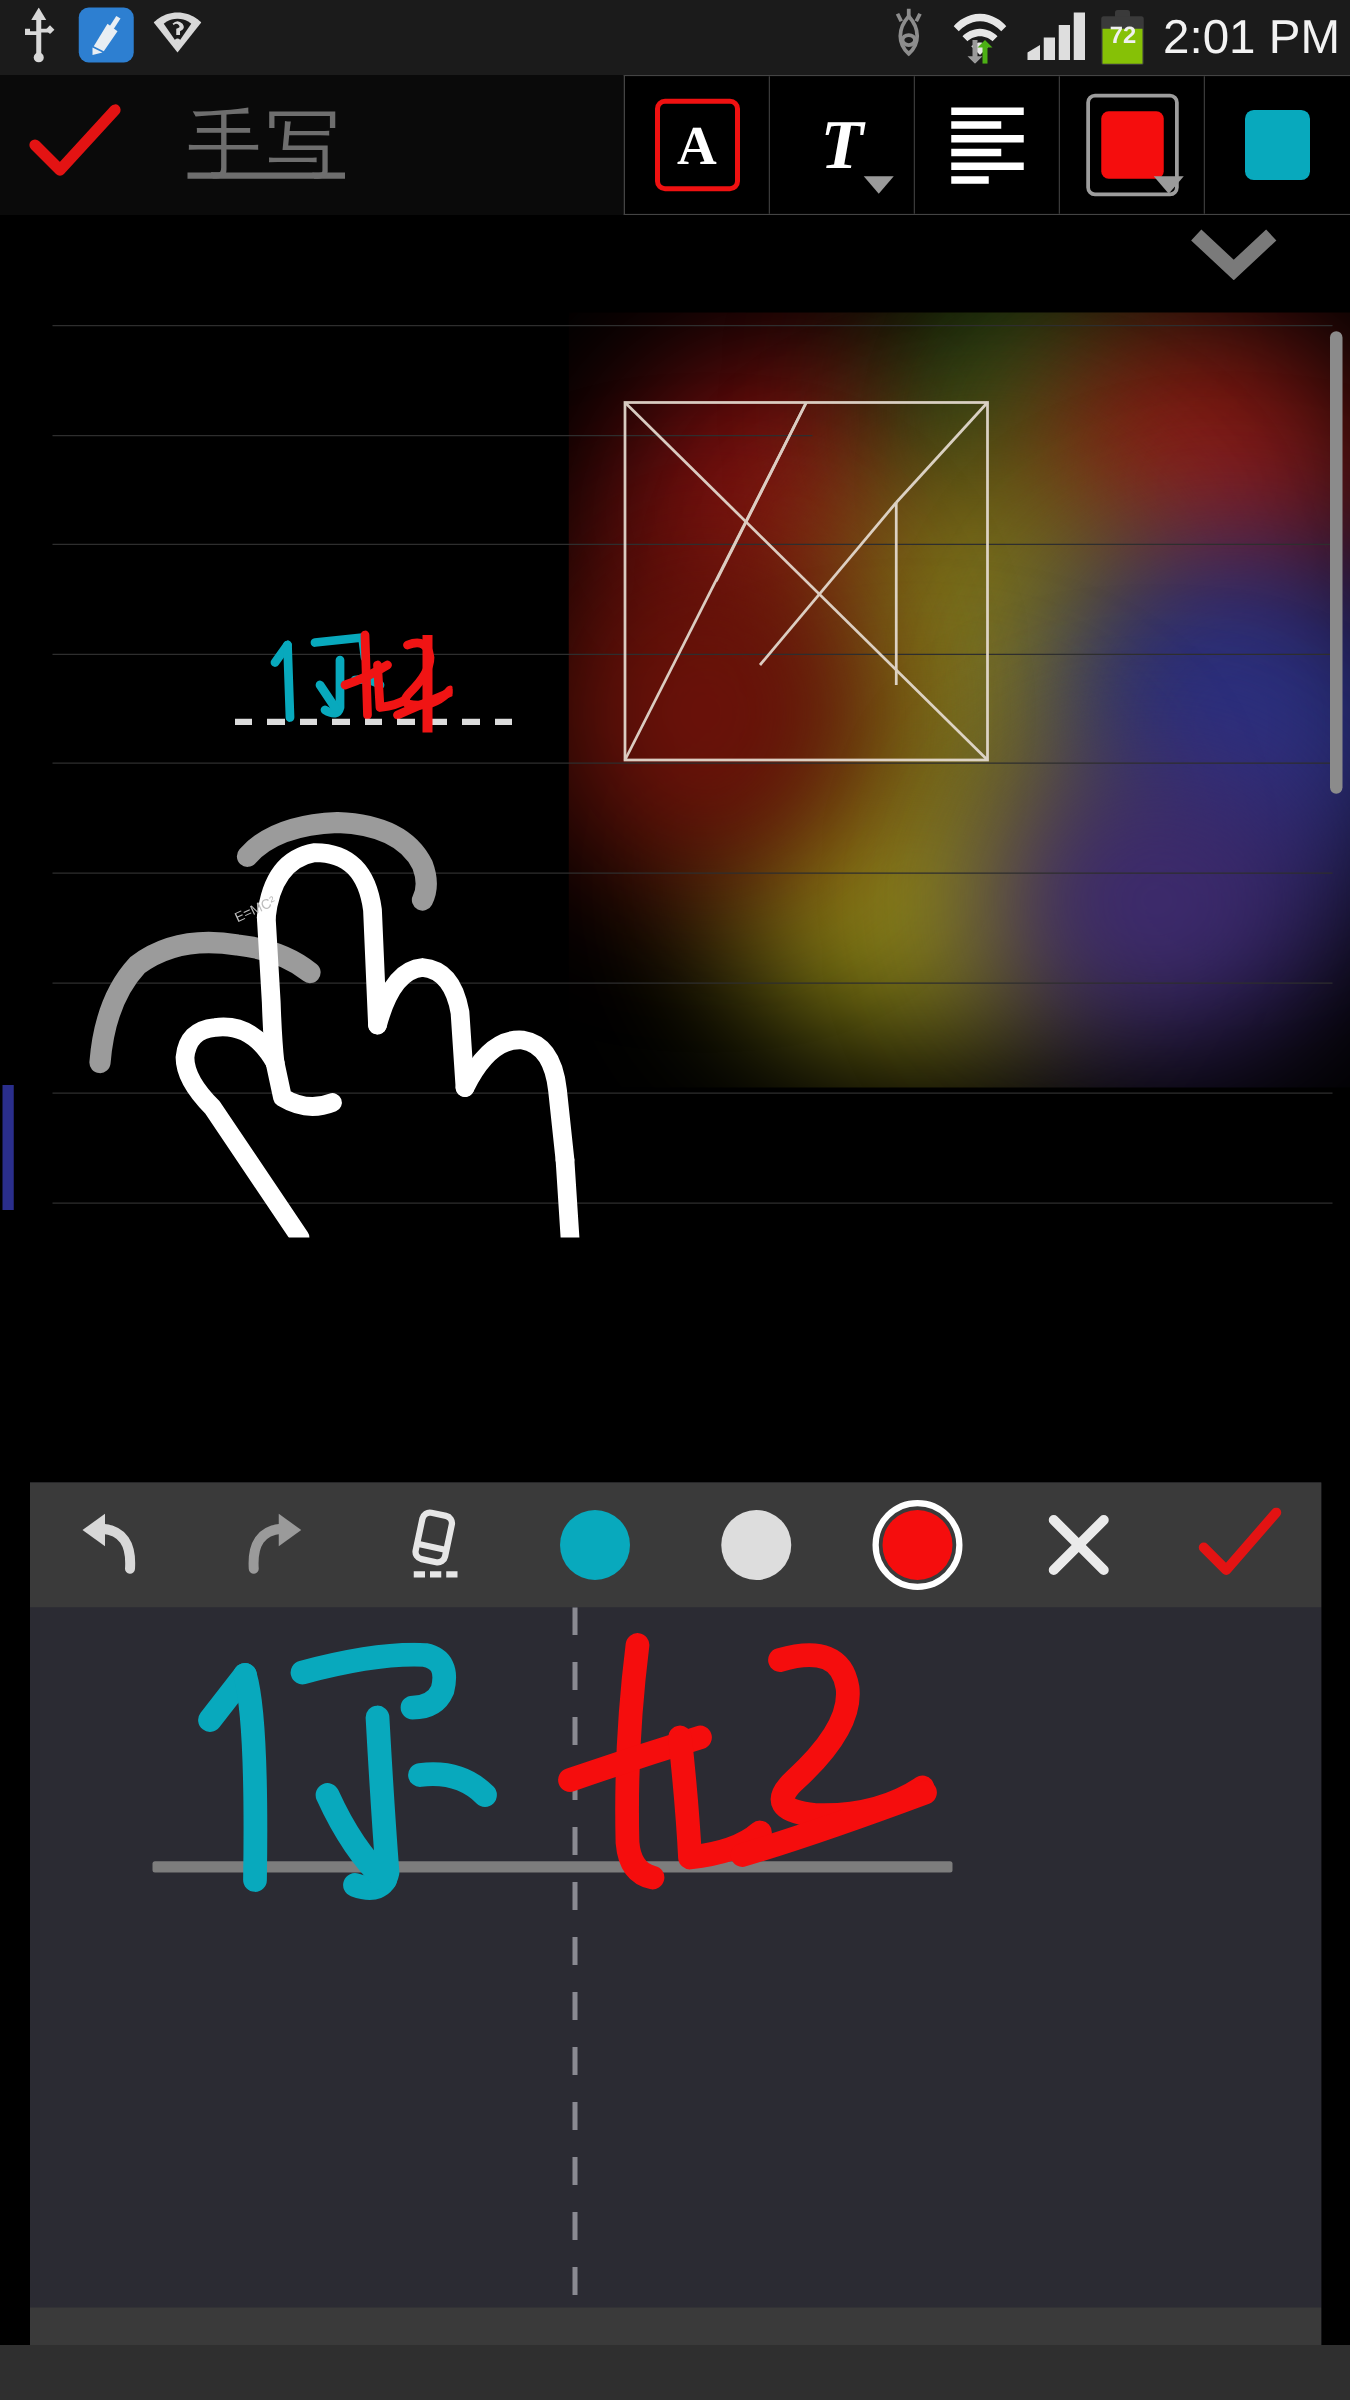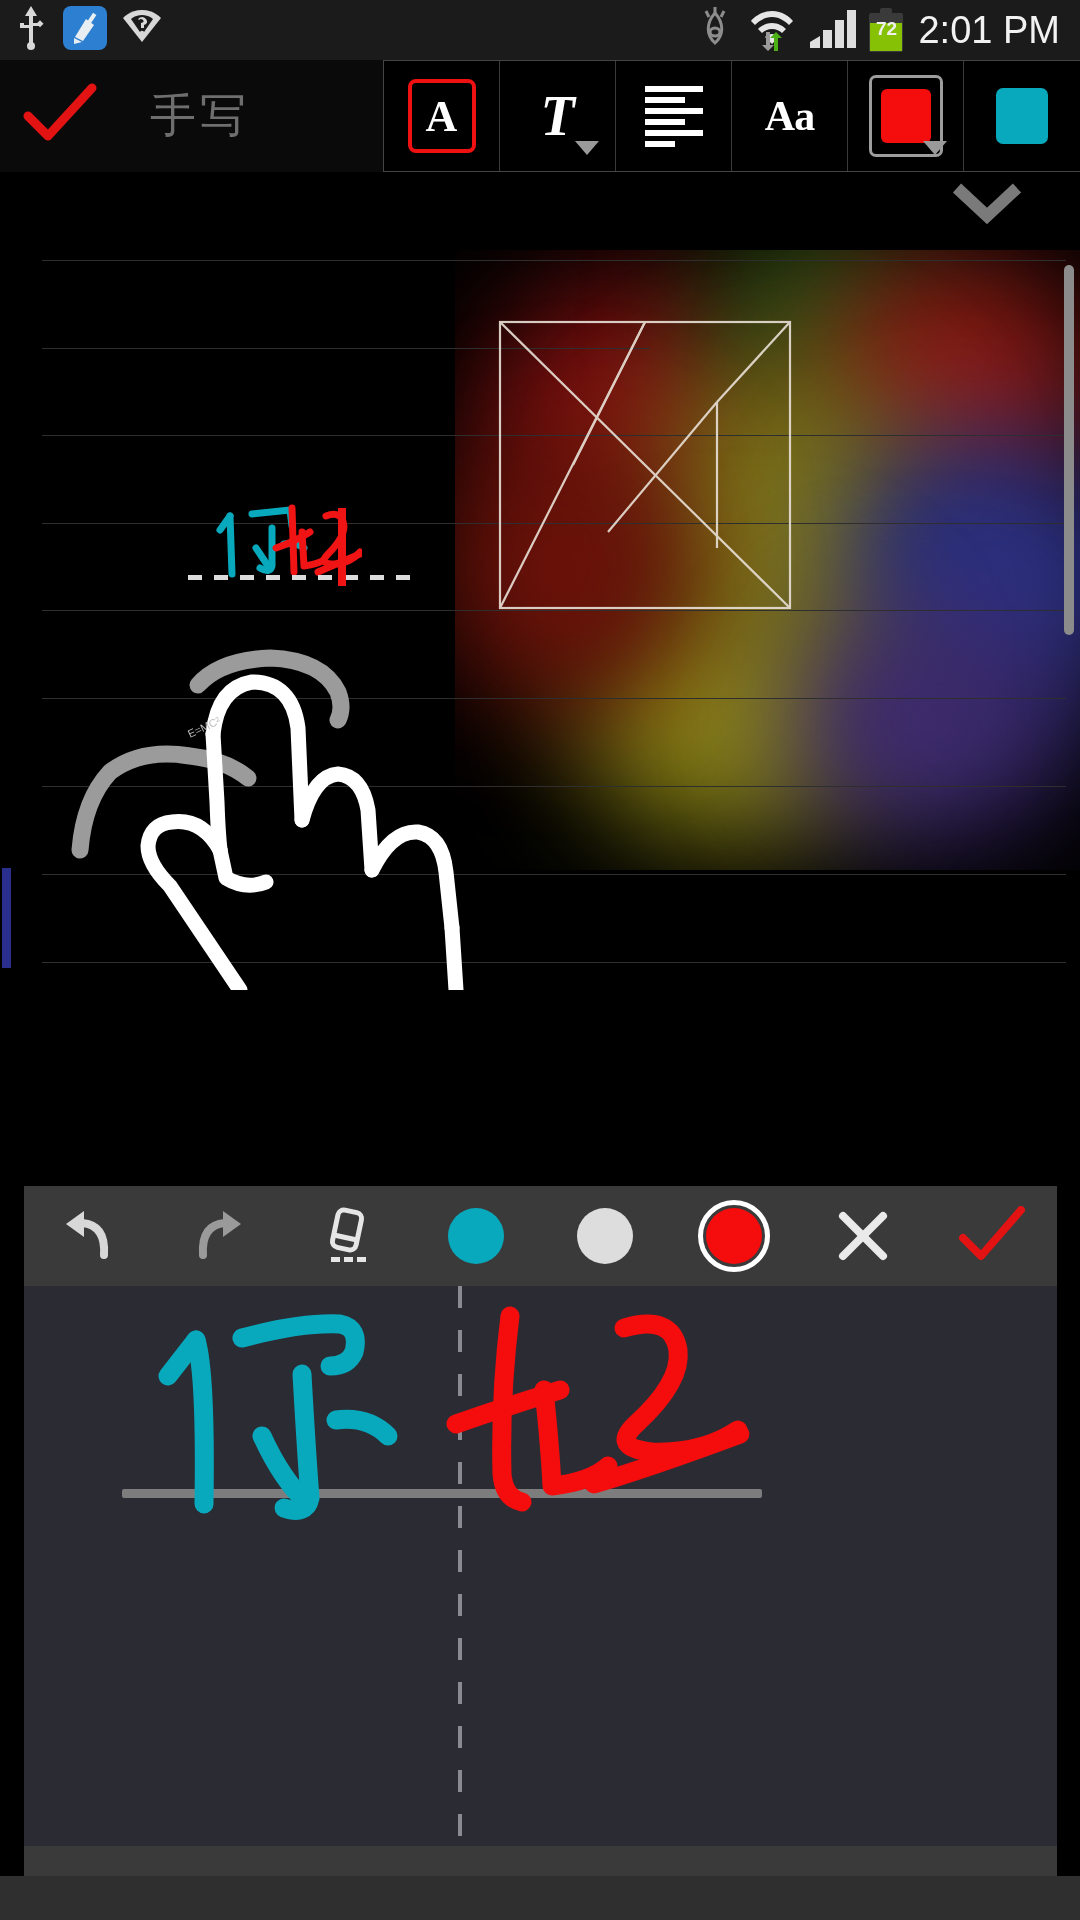--- a/index.html
+++ b/index.html
@@ -5,37 +5,37 @@
   * { margin:0; padding:0; box-sizing:border-box; }
   html,body { width:1080px; height:1920px; background:#000; overflow:hidden; }
   body { font-family:"Liberation Sans", sans-serif; position:relative; }
 
   
   #statusbar{
     position:absolute; left:0; top:0; width:1080px; height:60px;
     background:#1b1b1b; display:flex; align-items:center;
   }
   .sb-left{ display:flex; align-items:center; gap:14px; padding-left:14px; }
-  .sb-right{ margin-left:auto; display:flex; align-items:center; gap:13px; padding-right:20px; }
+  .sb-right{ margin-left:auto; display:flex; align-items:center; gap:13px; padding-right:8px; }
   .sb-ic{ display:block; }
   #clock{ color:#f2f2f2; font-size:38px; letter-spacing:0px; font-family:"Liberation Sans",sans-serif; padding-left:2px;}
   .bat-wrap{ position:relative; width:34px; height:44px; }
   .bat-body{ position:absolute; left:0; top:5px; width:34px; height:39px; background:#3a3a3a; border-radius:2px;}
   .bat-cap{ position:absolute; left:11px; top:0px; width:12px; height:6px; background:#3a3a3a; border-radius:2px 2px 0 0;}
   .bat-fill{ position:absolute; left:1px; bottom:1px; width:32px; height:28px; background:#86c106;}
   .bat-num{ position:absolute; left:0; top:10px; width:34px; text-align:center;
             color:#f0f0f0; font-size:19px; font-weight:bold; z-index:3; font-family:"Liberation Sans",sans-serif;}
 
   
   #toptoolbar{
     position:absolute; left:0; top:60px; width:1080px; height:112px;
     background:#0a0a0a; display:flex; align-items:center;
   }
   #confirm-top{ width:120px; text-align:center; }
-  #title{ color:#6e6e6e; font-size:46px; flex:0 0 auto; margin-left:30px; letter-spacing:4px;}
+  #title{ color:#6e6e6e; font-size:59px; flex:0 0 auto; margin-left:30px; letter-spacing:4px;text-decoration:underline;}
   #toolgroup{
     margin-left:auto; display:flex; height:112px; align-items:stretch;
     border:1px solid #444; border-right:none;
   }
   .tbtn{
     width:116px; display:flex; align-items:center; justify-content:center;
     border-right:1px solid #3a3a3a; position:relative; background:#000;
   }
   .tbtn:last-child{ border-right:none; }
   .letterA{
@@ -197,23 +197,20 @@
       <span class="align-ic">
         <i style="width:58px"></i>
           <i style="width:40px"></i>
           <i style="width:58px"></i>
         <i style="width:40px"></i>
           <i style="width:58px"></i>
           <i style="width:30px"></i>
       </span>
     </div>
     <div class="tbtn">
-      <span class="glyphAa">Aa</span>
-    </div>
-    <div class="tbtn">
       <span class="swatch-frame">
         <span class="swatch" id="sw-red" style="background: rgb(245, 13, 13);"></span>
       </span>
       <span class="caret-dn"></span>
     </div>
     <div class="tbtn">
       <span class="swatch-plain" id="sw-cyan" style="background: rgb(8, 169, 189);"></span>
     </div>
   </div>
 </div>

